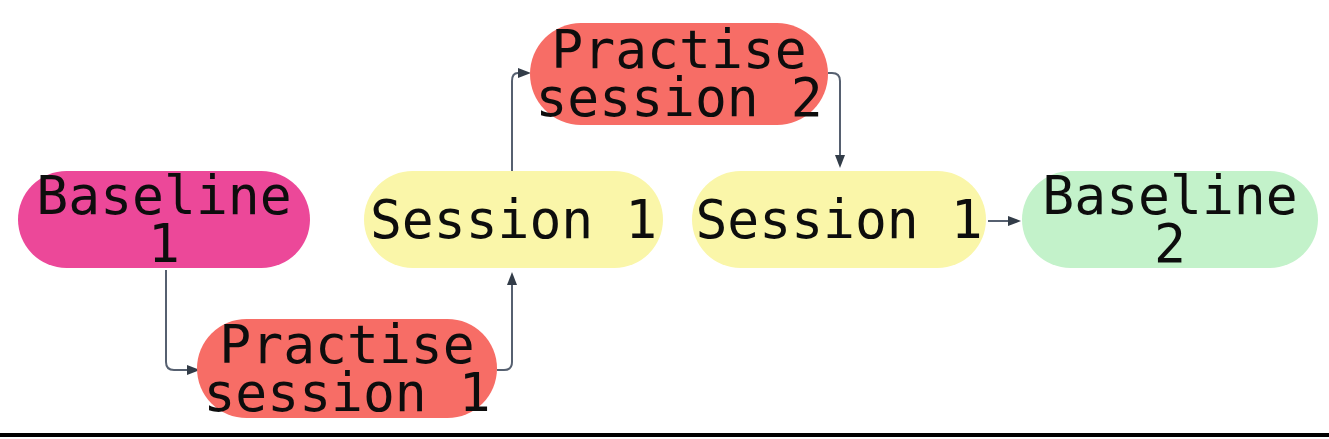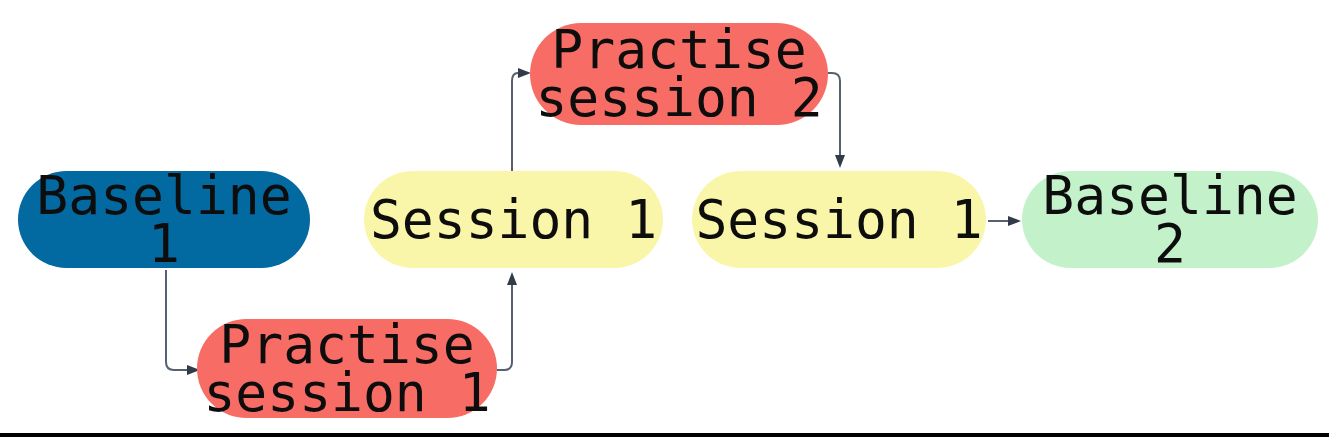--- a/index.html
+++ b/index.html
@@ -67,21 +67,21 @@
         <path d="M0,1 L13,6 L0,11 Z" fill="#323c48"></path>
       </marker>
     </defs>
     <path class="edge" d="M 166 270 V 362 Q 166 370 174 370 H 187" marker-end="url(#arrow)"></path>
     <path class="edge" d="M 497 370 H 504 Q 512 370 512 362 V 285" marker-end="url(#arrow)"></path>
     <path class="edge" d="M 512 171 V 81 Q 512 73 518 73" marker-end="url(#arrow)"></path>
     <path class="edge" d="M 828 73 H 832 Q 840 73 840 81 V 155" marker-end="url(#arrow)"></path>
     <path class="edge" d="M 988 221 H 1008" marker-end="url(#arrow)"></path>
   </svg>
 
-  <div class="node node-baseline-1" style="background: #0369a1;">
+  <div class="node node-baseline-1" style="background: #ec4899;">
     <span class="label">Baseline 1</span>
   </div>
 
   <div class="node node-practise-1" style="background: rgb(247, 109, 102);">
     <span class="label">Practise
 session 1</span>
   </div>
 
   <div class="node node-session-1-left" style="background: rgb(250, 246, 169);">
     <span class="label">Session 1</span>

